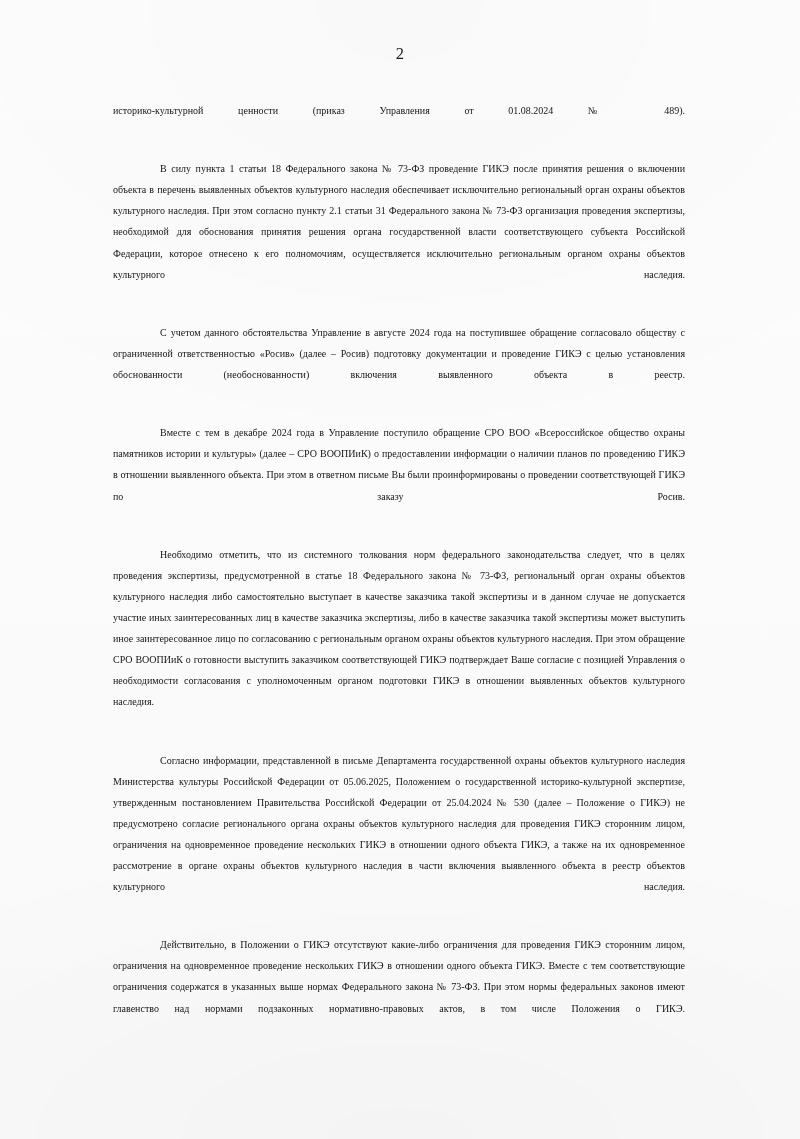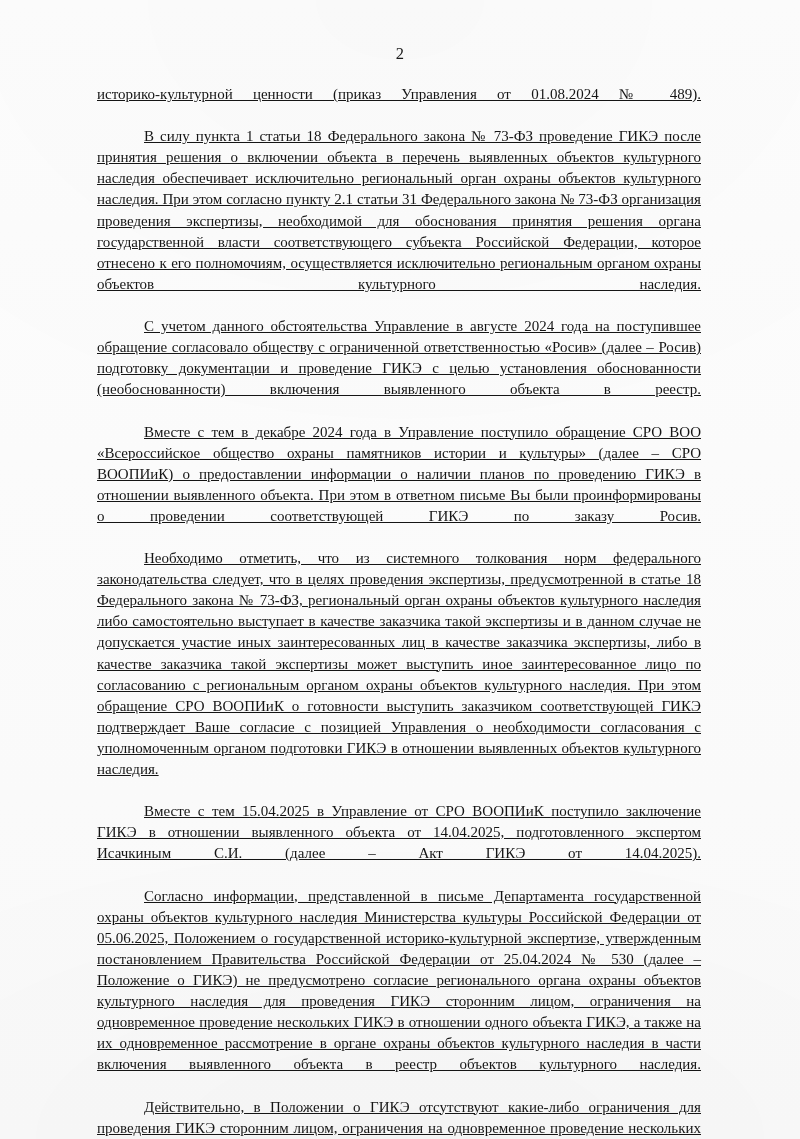--- a/index.html
+++ b/index.html
@@ -54,29 +54,28 @@
   }
 
   .body-block {
     position: absolute;
     top: 84px;
     left: 97px;
     width: 604px;
   }
 
   p.para {
-    margin: 0;
-    font-size: 15px;
+    margin: 16px;
+    font-size: 10px;
     line-height: 21.1px;
     text-align: justify;
     text-justify: inter-word;
     color: #151515;
     hyphens: none;
     word-spacing: 0.1px;
-    text-decoration: underline;
   }
 
   p.para.indent {
     text-indent: 47px;
   }
 
   p.para.noindent {
     text-indent: 0;
   }
 
@@ -94,21 +93,20 @@
   <div class="content">
 
     <div class="page-number">2</div>
 
     <div class="body-block">
       <p class="para noindent">историко-культурной ценности (приказ Управления от 01.08.2024 № 489).</p>
       <p class="para indent">В силу пункта 1 статьи 18 Федерального закона № 73-ФЗ проведение ГИКЭ после принятия решения о включении объекта в перечень выявленных объектов культурного наследия обеспечивает исключительно региональный орган охраны объектов культурного наследия. При этом согласно пункту 2.1 статьи 31 Федерального закона № 73-ФЗ организация проведения экспертизы, необходимой для обоснования принятия решения органа государственной власти соответствующего субъекта Российской Федерации, которое отнесено к его полномочиям, осуществляется исключительно региональным органом охраны объектов культурного наследия.</p>
       <p class="para indent">С учетом данного обстоятельства Управление в августе 2024 года на поступившее обращение согласовало обществу с ограниченной ответственностью «Росив» (далее – Росив) подготовку документации и проведение ГИКЭ с целью установления обоснованности (необоснованности) включения выявленного объекта в реестр.</p>
       <p class="para indent">Вместе с тем в декабре 2024 года в Управление поступило обращение СРО ВОО «Всероссийское общество охраны памятников истории и культуры» (далее – СРО ВООПИиК) о предоставлении информации о наличии планов по проведению ГИКЭ в отношении выявленного объекта. При этом в ответном письме Вы были проинформированы о проведении соответствующей ГИКЭ по заказу Росив.</p>
       <p class="para indent">Необходимо отметить, что из системного толкования норм федерального законодательства следует, что в целях проведения экспертизы, предусмотренной в статье 18 Федерального закона № 73-ФЗ, региональный орган охраны объектов культурного наследия либо самостоятельно выступает в качестве заказчика такой экспертизы и в данном случае не допускается участие иных заинтересованных лиц в качестве заказчика экспертизы, либо в качестве заказчика такой экспертизы может выступить иное заинтересованное лицо по согласованию с региональным органом охраны объектов культурного наследия. При этом обращение СРО ВООПИиК о готовности выступить заказчиком соответствующей ГИКЭ подтверждает Ваше согласие с позицией Управления о необходимости согласования с уполномоченным органом подготовки ГИКЭ в отношении выявленных объектов культурного наследия.</p>
-      <p class="para indent">Вместе с тем 15.04.2025 в Управление от СРО ВООПИиК поступило заключение ГИКЭ в отношении выявленного объекта от 14.04.2025, подготовленного экспертом Исачкиным С.И. (далее – Акт ГИКЭ от 14.04.2025).</p>
       <p class="para indent">Согласно информации, представленной в письме Департамента государственной охраны объектов культурного наследия Министерства культуры Российской Федерации от 05.06.2025, Положением о государственной историко-культурной экспертизе, утвержденным постановлением Правительства Российской Федерации от 25.04.2024 № 530 (далее – Положение о ГИКЭ) не предусмотрено согласие регионального органа охраны объектов культурного наследия для проведения ГИКЭ сторонним лицом, ограничения на одновременное проведение нескольких ГИКЭ в отношении одного объекта ГИКЭ, а также на их одновременное рассмотрение в органе охраны объектов культурного наследия в части включения выявленного объекта в реестр объектов культурного наследия.</p>
       <p class="para indent">Действительно, в Положении о ГИКЭ отсутствуют какие-либо ограничения для проведения ГИКЭ сторонним лицом, ограничения на одновременное проведение нескольких ГИКЭ в отношении одного объекта ГИКЭ. Вместе с тем соответствующие ограничения содержатся в указанных выше нормах Федерального закона № 73-ФЗ. При этом нормы федеральных законов имеют главенство над нормами подзаконных нормативно-правовых актов, в том числе Положения о ГИКЭ.</p>
 
     </div>
 
   </div>
   <div class="scan-tint"></div>
 </div>
 
 </body></html>

